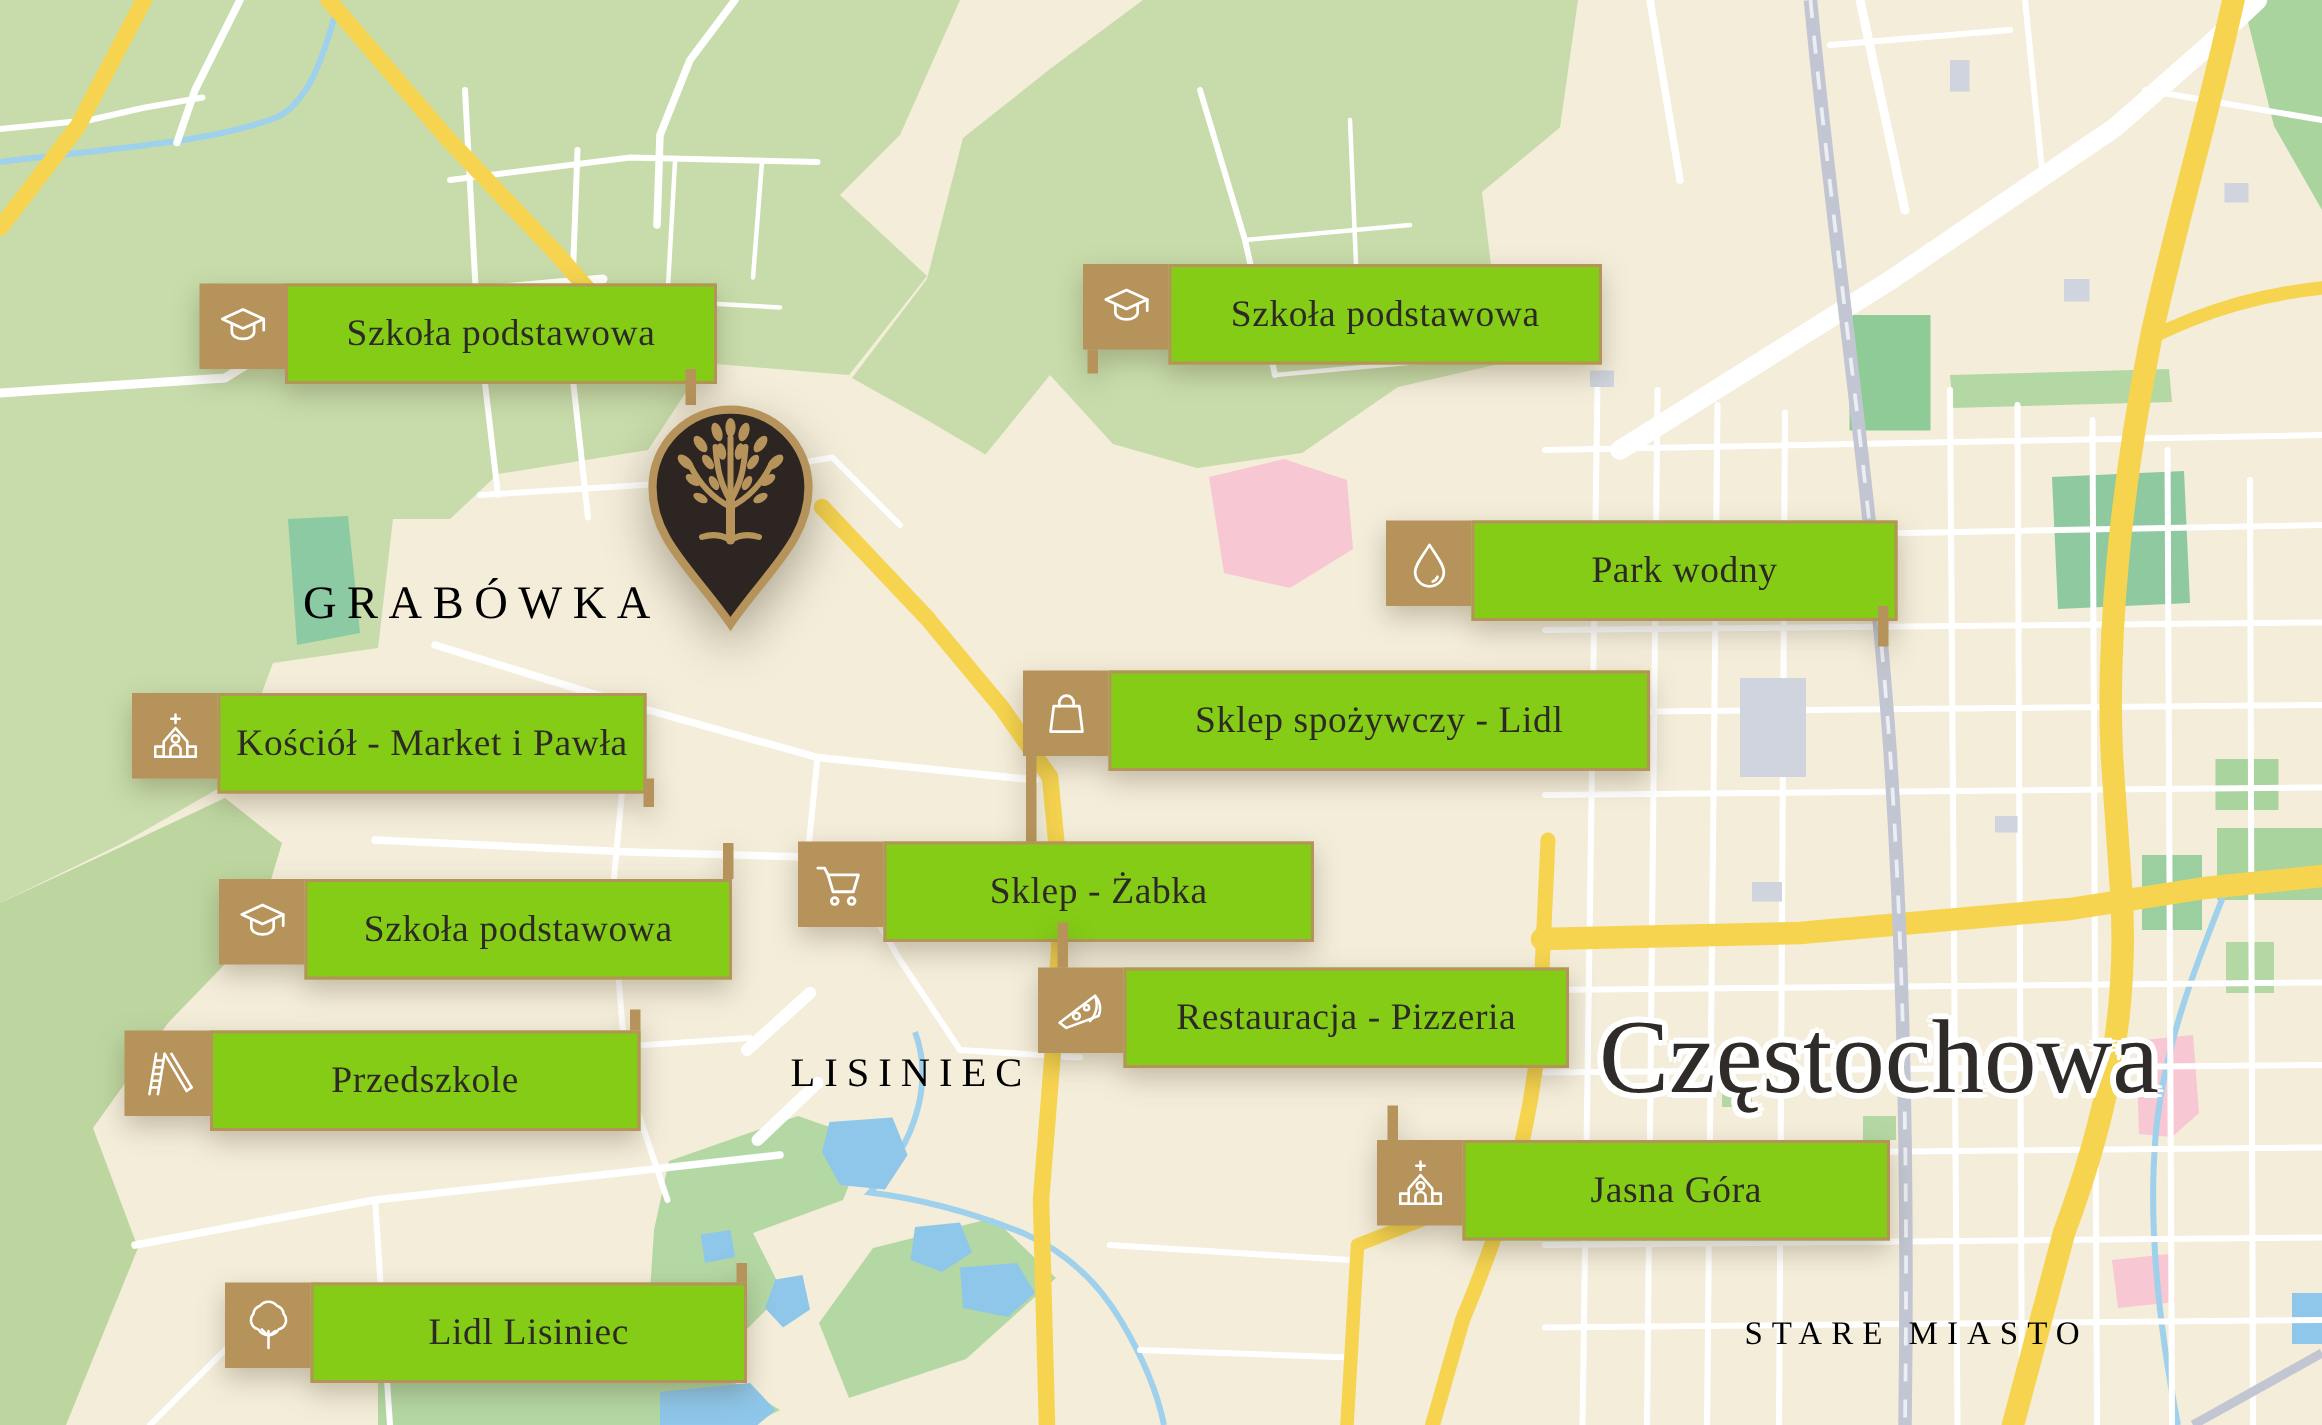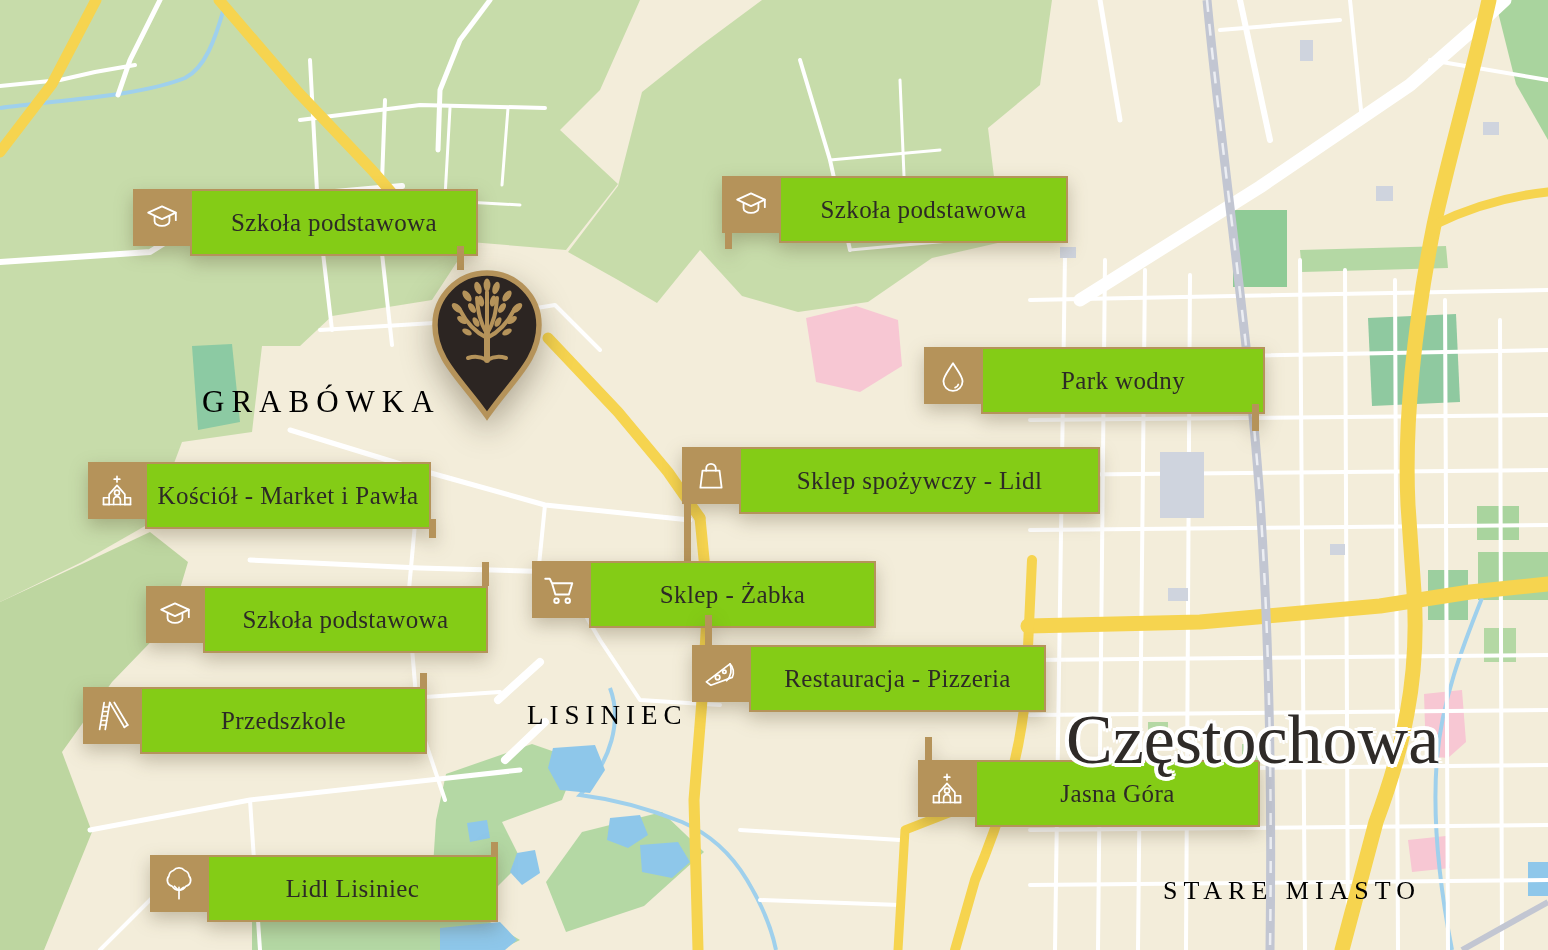--- a/index.html
+++ b/index.html
@@ -37,24 +37,24 @@
   .poi8 .stem{left:337px;top:-14px;height:14px;}
   .poi9{left:918px;top:760px;}  .poi9 .badge-text{width:285px;}
   .poi9 .stem{left:7px;top:-23px;height:23px;}
   .poi10{left:150px;top:855px;} .poi10 .badge-text{width:291px;}
   .poi10 .stem{left:341px;top:-13px;height:13px;}
 
   
   .area{position:absolute;color:#000000;white-space:nowrap;}
   .area-grabowka{left:202px;top:384px;font-size:31px;letter-spacing:7px;}
   .area-lisiniec{left:527px;top:700px;font-size:27px;letter-spacing:6px;}
-  .area-stare{left:1163px;top:876px;font-size:26px;letter-spacing:6px;}
+  .area-stare{left:1163px;top:876px;font-size:22px;letter-spacing:6px;}
   .area-city{left:1066px;top:666px;font-size:70px;color:#2f2b28;
      text-shadow:-3px -3px 0 #fff,3px -3px 0 #fff,-3px 3px 0 #fff,3px 3px 0 #fff,
-                 0 -4px 0 #fff,0 4px 0 #fff,-4px 0 0 #fff,4px 0 0 #fff;margin-top:34px;}
+                 0 -4px 0 #fff,0 4px 0 #fff,-4px 0 0 #fff,4px 0 0 #fff;}
 
   
   #pin{position:absolute;left:418px;top:246px;
        filter:drop-shadow(0 12px 16px rgba(40,30,10,.35));}
 </style>
 </head>
 <body>
 
 <div id="stage">
 

